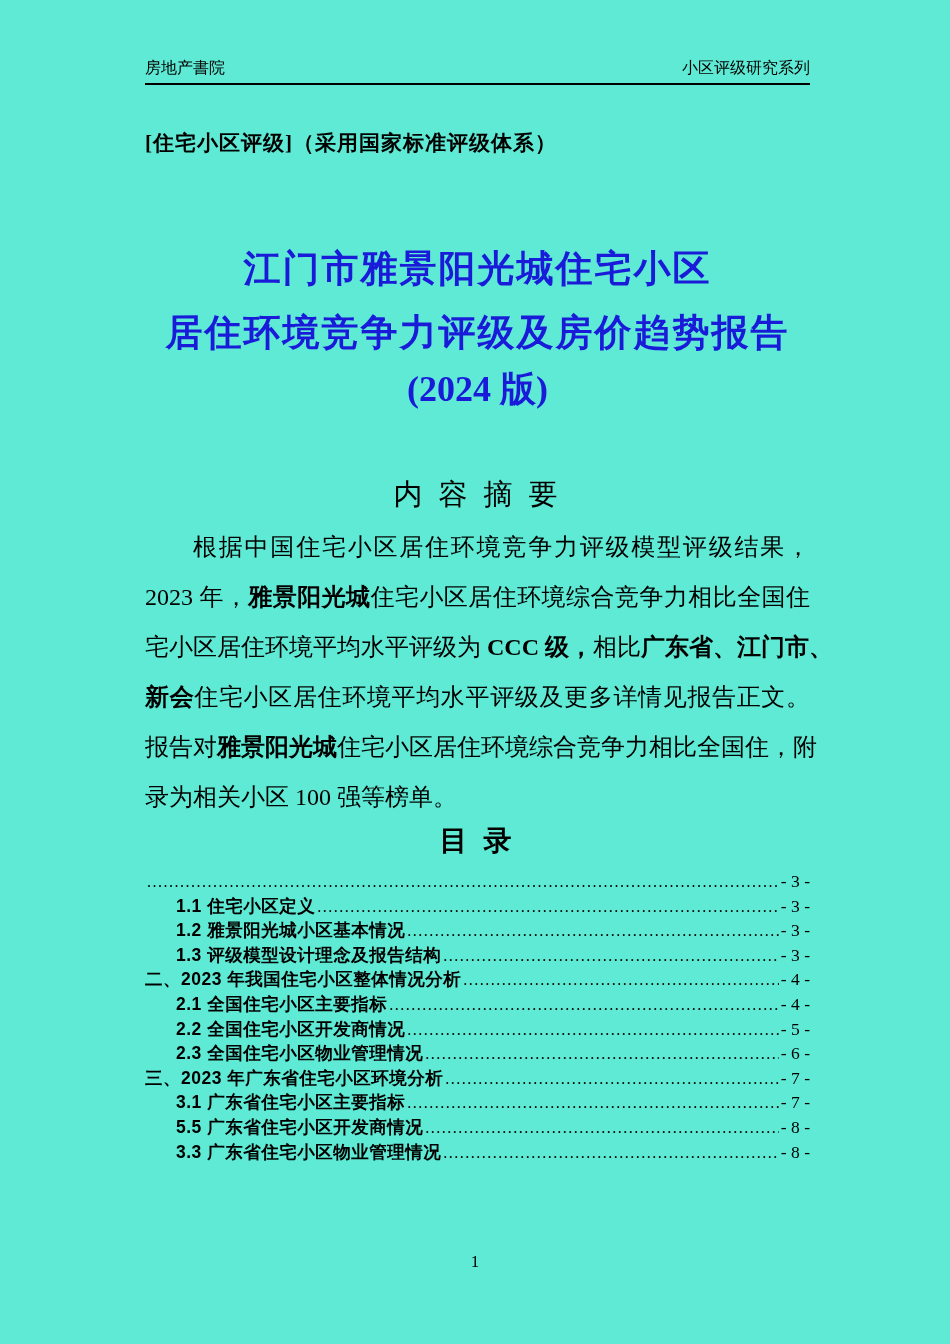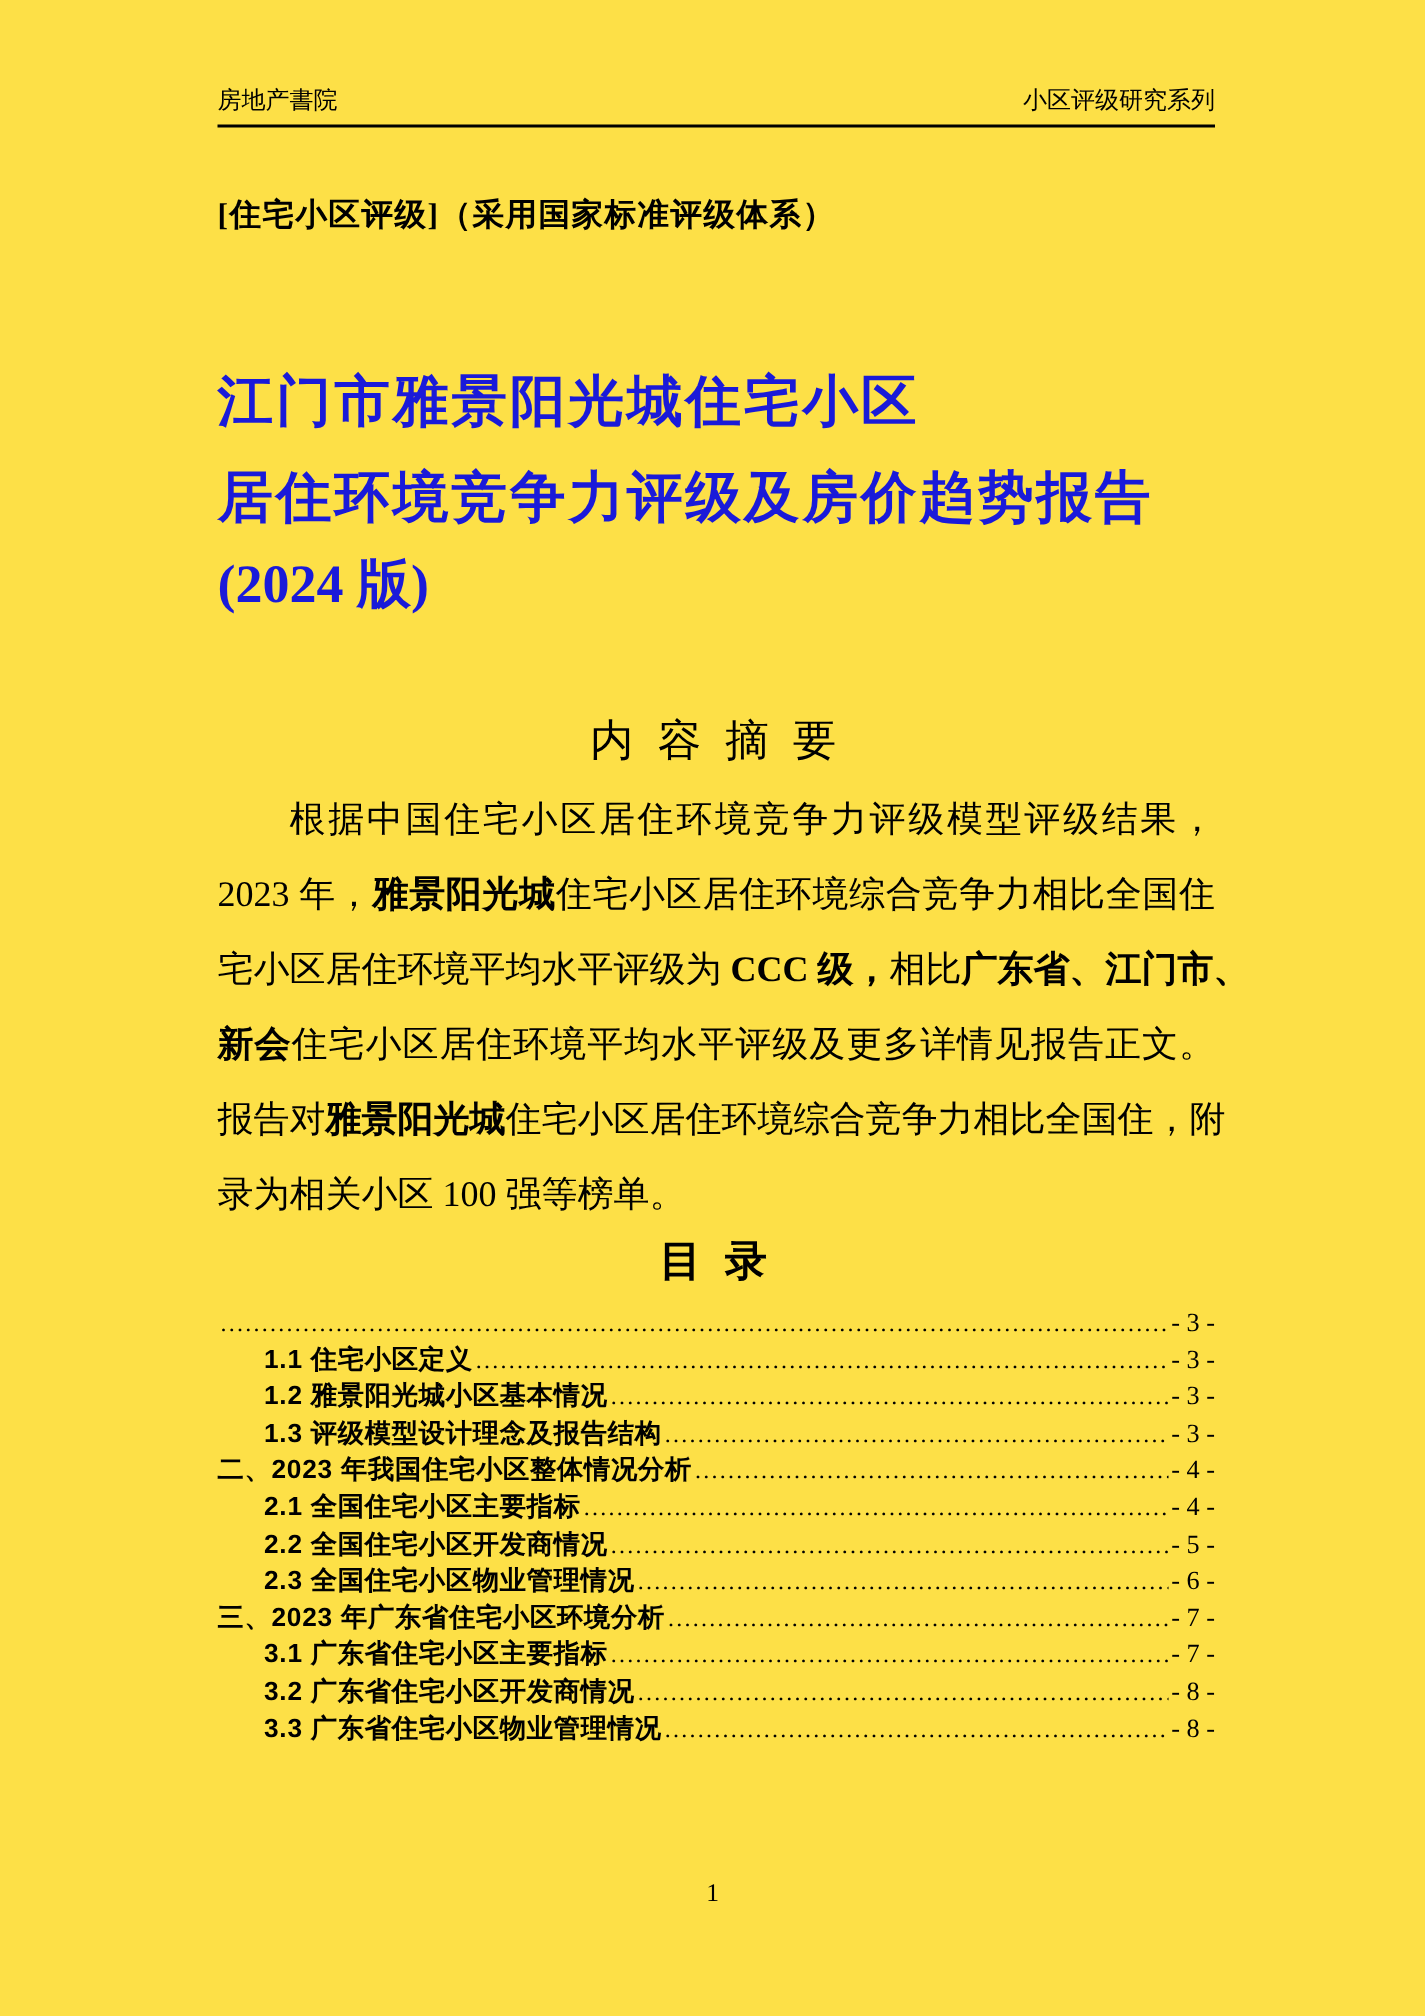--- a/index.html
+++ b/index.html
@@ -2,21 +2,21 @@
 <html><head>
 <meta charset="utf-8">
 <style>
   * { margin: 0; padding: 0; box-sizing: border-box; }
   html, body { background: #ffffff; }
   .page {
     position: relative;
     width: 950px;
     height: 1344px;
     margin: 0 auto;
-    background: #fde047;
+    background: #5eead4;
     color: #000000;
     font-family: "Liberation Serif", serif;
     overflow: hidden;
   }
   .content {
     padding: 0 140px 0 145px; 
   }
 
   
   .running-header {
@@ -35,20 +35,21 @@
   .classification {
     margin-top: 44px;
     font-weight: 700;
     font-size: 21px;
     letter-spacing: 1px;
   }
 
   
   .title-block {
     margin-top: 80px;
+    text-align: center;
     font-weight: 700;
   }
   .title-line {
     font-size: 37px;
     line-height: 64px;
     letter-spacing: 2px;
   }
   .title-edition {
     margin-top: 3px;
     font-size: 36px;
@@ -203,21 +204,21 @@
           <span class="toc-label">三、2023 年广东省住宅小区环境分析</span>
           <span class="toc-leader">........................................................................................................................................................................................................</span>
           <span class="toc-page">- 7 -</span>
         </div>
         <div class="toc-row lvl2">
           <span class="toc-label">3.1 广东省住宅小区主要指标</span>
           <span class="toc-leader">........................................................................................................................................................................................................</span>
           <span class="toc-page">- 7 -</span>
         </div>
         <div class="toc-row lvl2">
-          <span class="toc-label">3.2 广东省住宅小区开发商情况</span>
+          <span class="toc-label">5.5 广东省住宅小区开发商情况</span>
           <span class="toc-leader">........................................................................................................................................................................................................</span>
           <span class="toc-page">- 8 -</span>
         </div>
         <div class="toc-row lvl2">
           <span class="toc-label">3.3 广东省住宅小区物业管理情况</span>
           <span class="toc-leader">........................................................................................................................................................................................................</span>
           <span class="toc-page">- 8 -</span>
         </div>
       </div>
 

